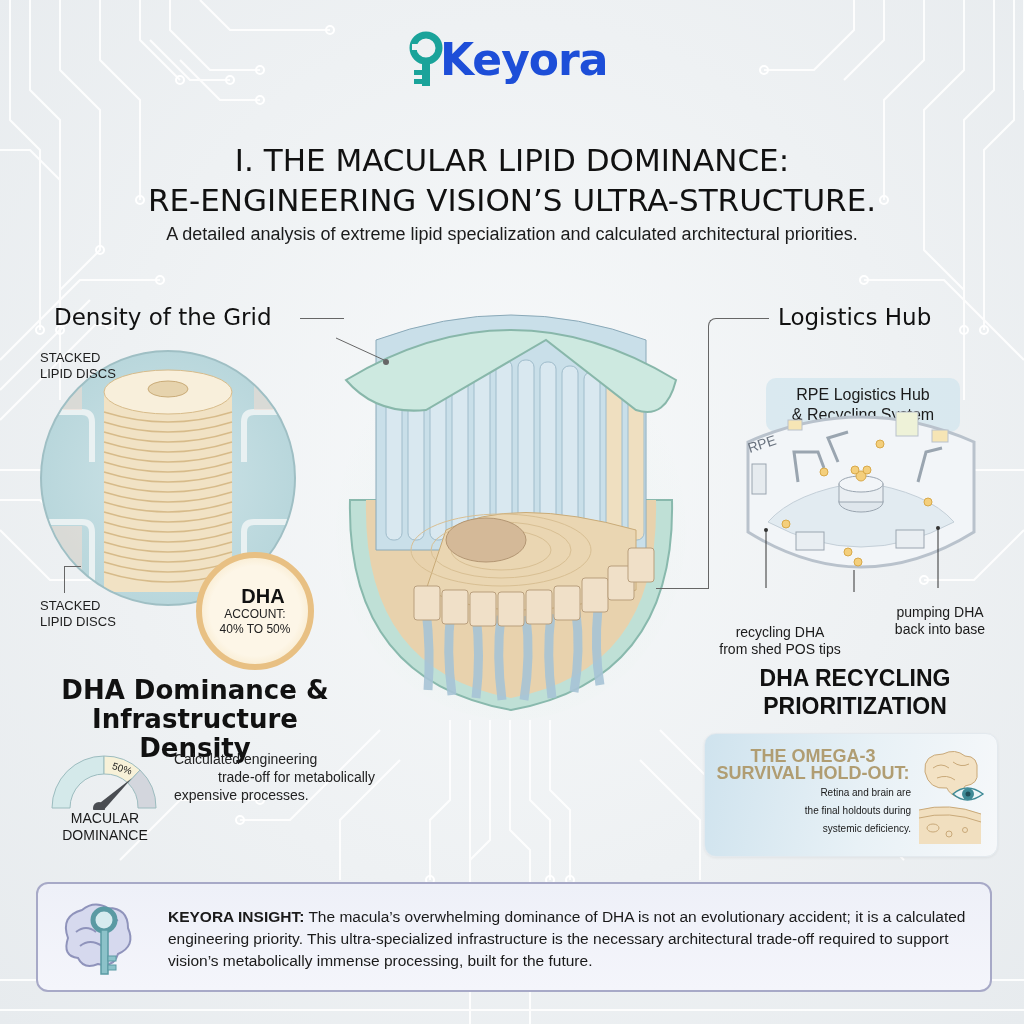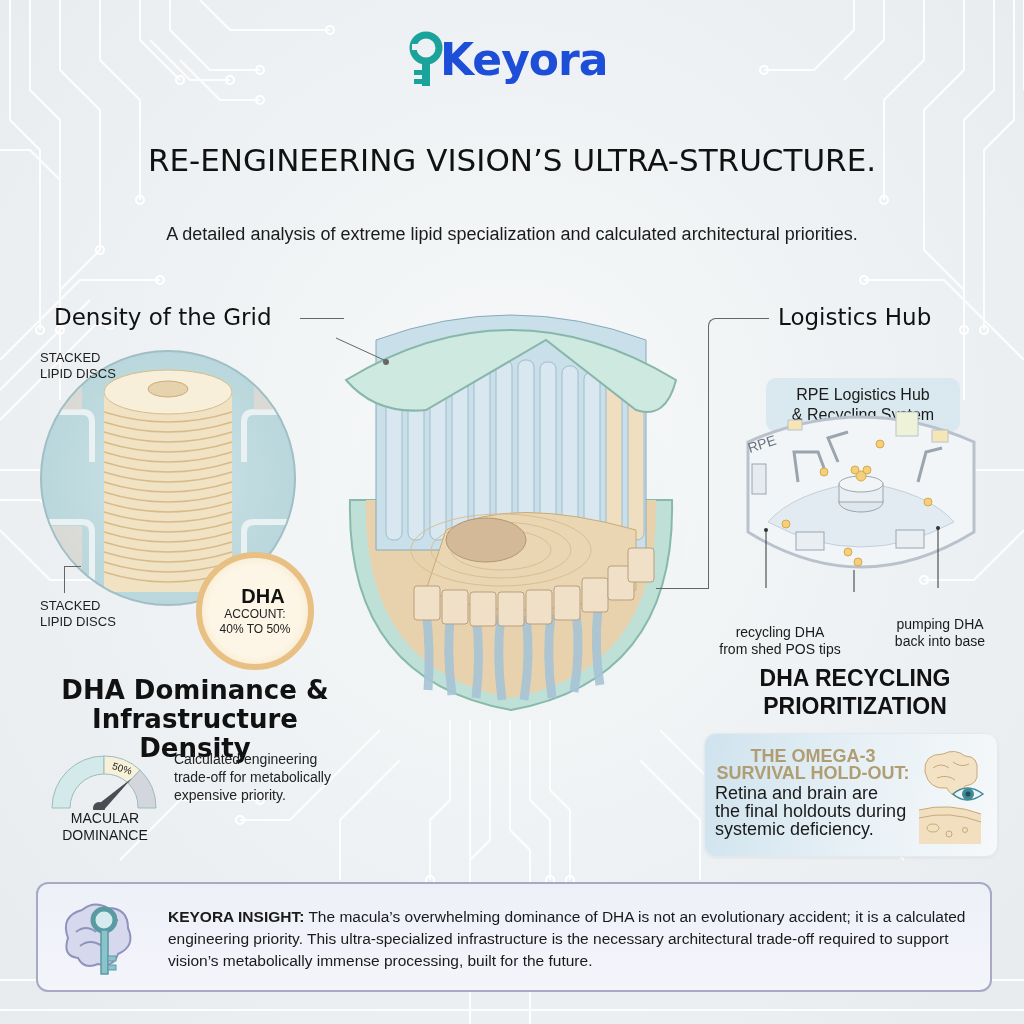--- a/index.html
+++ b/index.html
@@ -26,21 +26,21 @@
   .sub-h{position:absolute;left:40px;top:676px;width:310px;text-align:center;font-family:"DejaVu Sans", sans-serif;font-size:26px;line-height:29px;font-weight:bold;}
   .desc{position:absolute;left:174px;top:750px;font-size:14px;line-height:18px;color:#222;}
   .gauge-lbl{position:absolute;left:40px;top:810px;width:130px;text-align:center;font-size:14px;line-height:17px;color:#1a1a1a;}
   .hub-title{position:absolute;left:766px;top:378px;width:194px;height:54px;border-radius:10px;background:rgba(210,230,238,0.75);
     display:flex;flex-direction:column;align-items:center;justify-content:center;font-size:16px;line-height:20px;color:#1a1a1a;}
   .hub-cap{position:absolute;font-size:14px;line-height:17px;color:#1a1a1a;text-align:center;}
   .recycle-h{position:absolute;left:700px;top:664px;width:310px;text-align:center;font-size:23px;line-height:28px;font-weight:bold;}
   .omega{position:absolute;left:704px;top:733px;width:292px;height:122px;border-radius:12px;
     background:linear-gradient(100deg,#cfe3ee 0%,#e8f1f6 55%,#f6f8fa 100%);border:1px solid #e3e9ee;box-shadow:0 1px 3px rgba(0,0,0,.06);}
   .omega .oh{position:absolute;left:10px;top:14px;width:196px;text-align:center;font-size:18px;line-height:17px;font-weight:bold;color:#b09d72;}
-  .omega .ob{position:absolute;left:10px;top:50px;width:196px;text-align:left;font-size:18px;line-height:18px;color:#1a1a1a;}
+  .omega .ob{position:absolute;left:10px;top:50px;width:196px;text-align:right;font-size:10px;line-height:18px;color:#1a1a1a;}
   .insight{position:absolute;left:36px;top:882px;width:956px;height:110px;border-radius:12px;border:2px solid #a7a9c7;
     background:linear-gradient(180deg,#eef0f8,#f4f5fb);box-sizing:border-box;text-decoration:underline;}
   .insight .txt{position:absolute;left:130px;top:22px;width:800px;font-size:15.5px;line-height:22px;color:#1a1a1a;}
   .insight .txt b{font-weight:bold;}
 </style>
 </head>
 <body>
 
 <svg class="circuit" viewBox="0 0 1024 1024">
   <g fill="none" stroke="#ffffff" stroke-width="2" opacity="0.9">
@@ -120,20 +120,21 @@
     <circle cx="18" cy="18" r="13" fill="none" stroke="#1aa39a" stroke-width="7"></circle>
     <rect x="4" y="14" width="16" height="6" fill="#eef1f3"></rect>
     <rect x="14" y="28" width="8" height="28" fill="#1aa39a"></rect>
     <rect x="6" y="40" width="8" height="5" fill="#1aa39a"></rect>
     <rect x="6" y="49" width="8" height="5" fill="#1aa39a"></rect>
   </svg>
   <span class="logo-text">Keyora</span>
 </div>
 
 <div class="title">
+  <span>I. THE MACULAR LIPID DOMINANCE:</span>
   <span>RE-ENGINEERING VISION’S ULTRA-STRUCTURE.</span>
 </div>
 <div class="subtitle">A detailed analysis of extreme lipid specialization and calculated architectural priorities.</div>
 
 <div class="sec-h" style="left:54px;top:304px;">Density of the Grid</div>
 <div class="lead" style="left:300px;top:318px;width:44px;border-top-width:1px;"></div>
 
 <div class="disc-wrap">
   <svg width="252" height="252" viewBox="0 0 252 252">
     <path d="M0 60 H40 Q50 60 50 70 V110" fill="none" stroke="#e9f1f2" stroke-width="6"></path>
@@ -195,22 +196,22 @@
   <text x="68" y="22" font-size="10" font-family="Liberation Sans, sans-serif" fill="#222" transform="rotate(18 72 20)">50%</text>
   <path d="M52 58 L88 30 L58 64 Z" fill="#4a4d52"></path>
   <circle cx="55" cy="60" r="6" fill="#4a4d52"></circle>
 </svg>
 <div class="gauge-lbl">
   <span style="display:block;">MACULAR</span>
   <span style="display:block;">DOMINANCE</span>
 </div>
 <div class="desc">
   <span style="display:block;">Calculated engineering</span>
-  <span style="display:block;">trade-off for metabolically</span>
-  <span style="display:block;">expensive priority.</span>
+  <span style="display:block;margin-left:44px;">trade-off for metabolically</span>
+  <span style="display:block;">expensive processes.</span>
 </div>
 
 <svg class="abs" style="left:336px;top:300px;" width="350" height="420" viewBox="0 0 350 420">
   <defs>
     <radialGradient id="glow" cx="50%" cy="55%" r="55%">
         <stop offset="0" stop-color="#dff0ea"></stop>
         <stop offset="1" stop-color="#eef4f2" stop-opacity="0"></stop>
       </radialGradient>
   </defs>
   <ellipse cx="175" cy="230" rx="175" ry="190" fill="url(#glow)"></ellipse>
@@ -310,21 +311,21 @@
     </g>
   <circle cx="38" cy="128" r="2" fill="#333"></circle>
     <circle cx="210" cy="126" r="2" fill="#333"></circle>
 </svg>
 
 <div class="hub-cap" style="left:706px;top:600px;width:148px;margin-top:24px;">
   <span style="display:block;">recycling DHA</span>
   <span style="display:block;">from shed POS tips</span>
 </div>
 <div class="hub-cap" style="left:884px;top:604px;width:112px;">
-  <span style="display:block;margin-top:12px;">pumping DHA</span>
+  <span style="display:block;">pumping DHA</span>
   <span style="display:block;">back into base</span>
 </div>
 
 <div class="recycle-h">
   <span style="display:block;">DHA RECYCLING</span>
   <span style="display:block;">PRIORITIZATION</span>
 </div>
 
 <div class="omega">
   <div class="oh">

